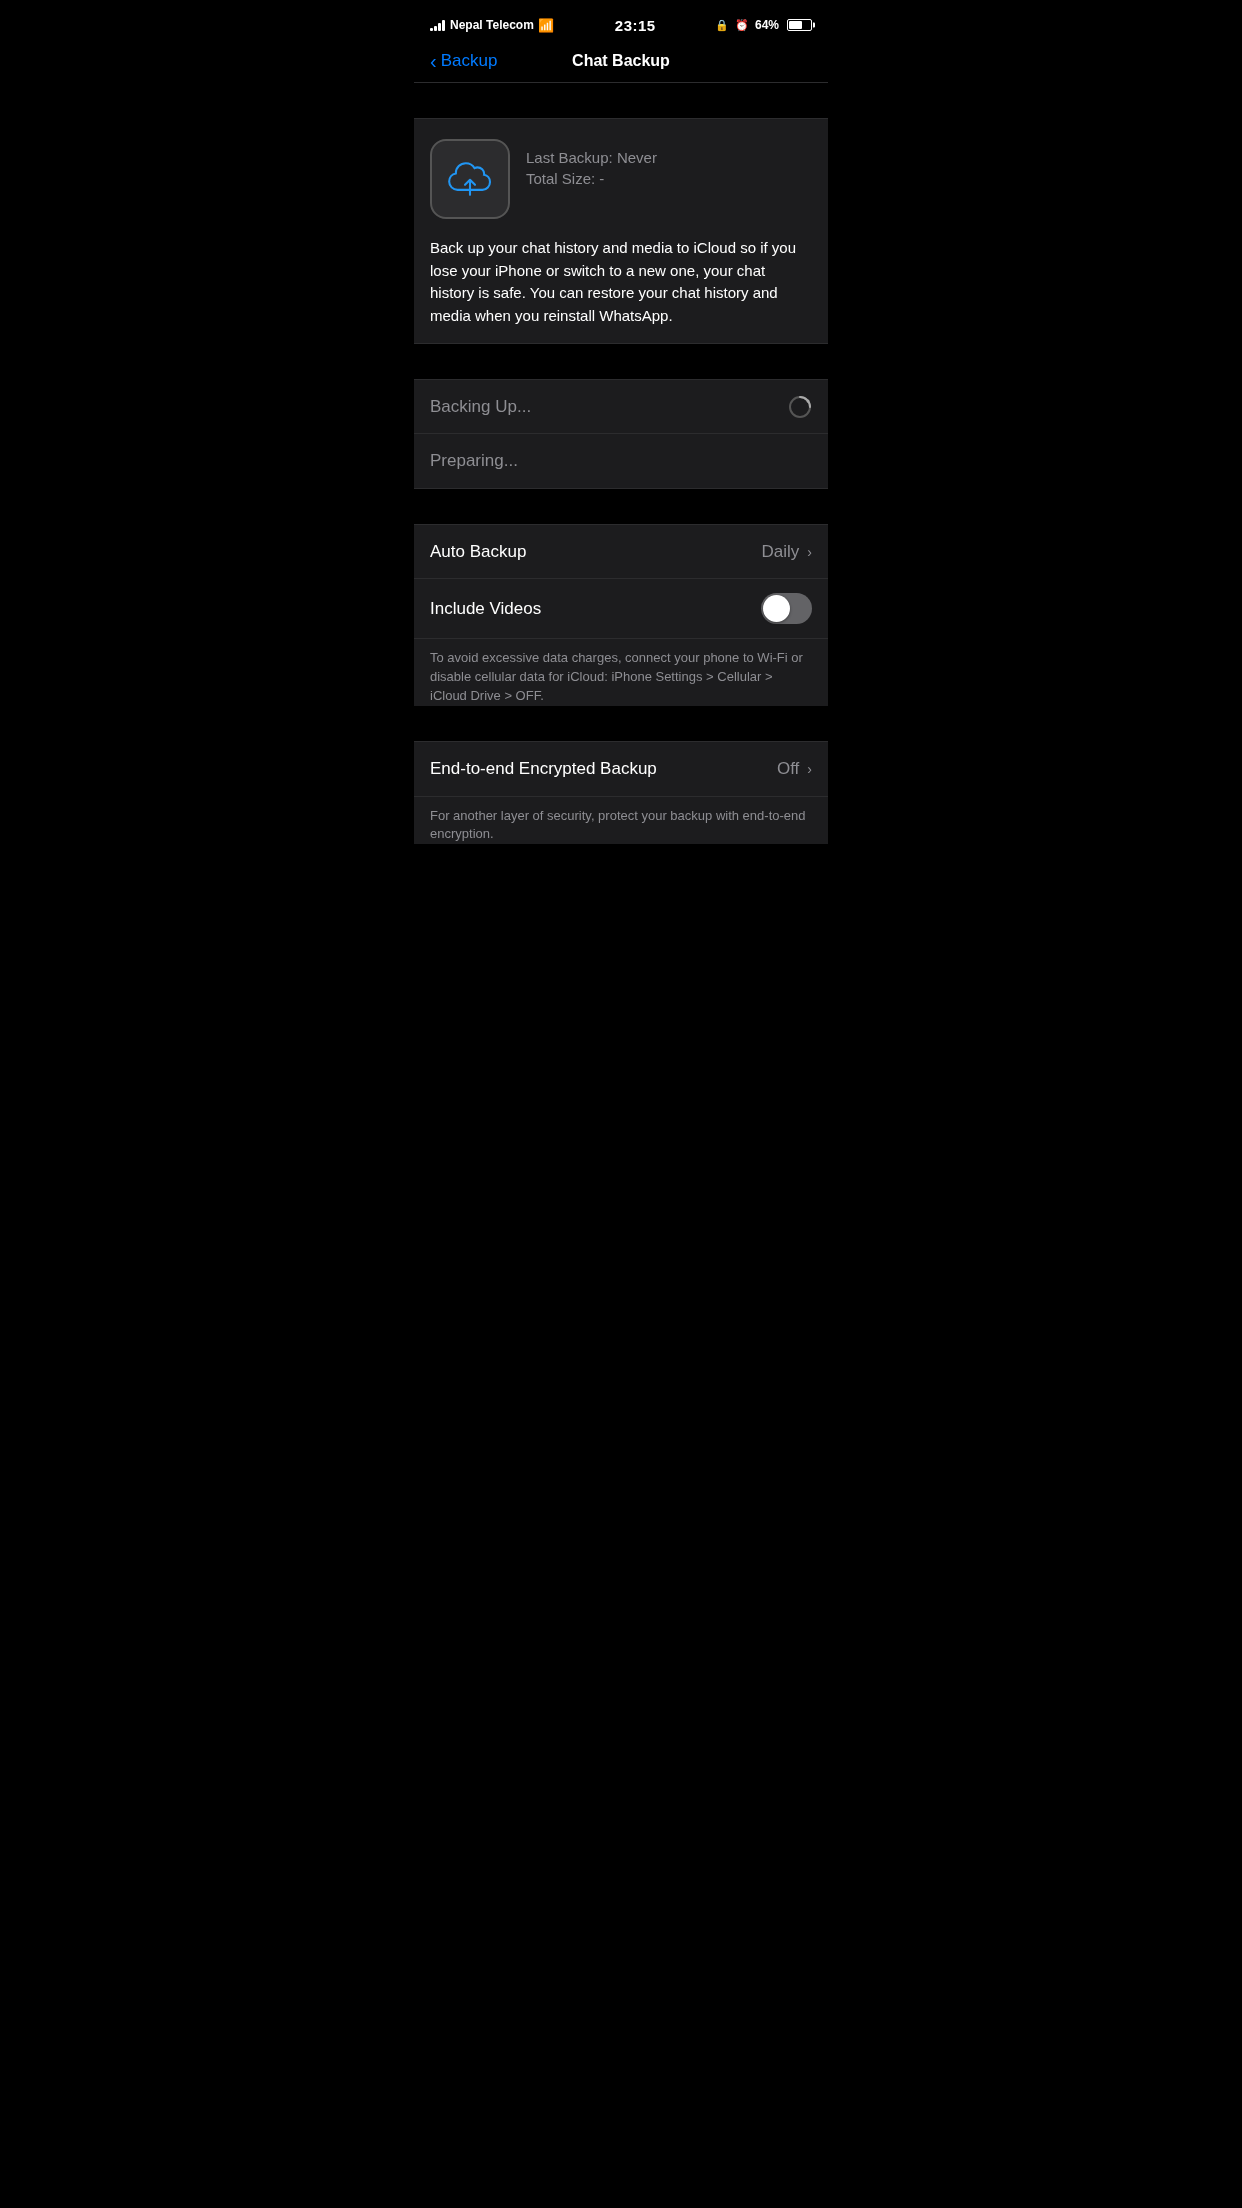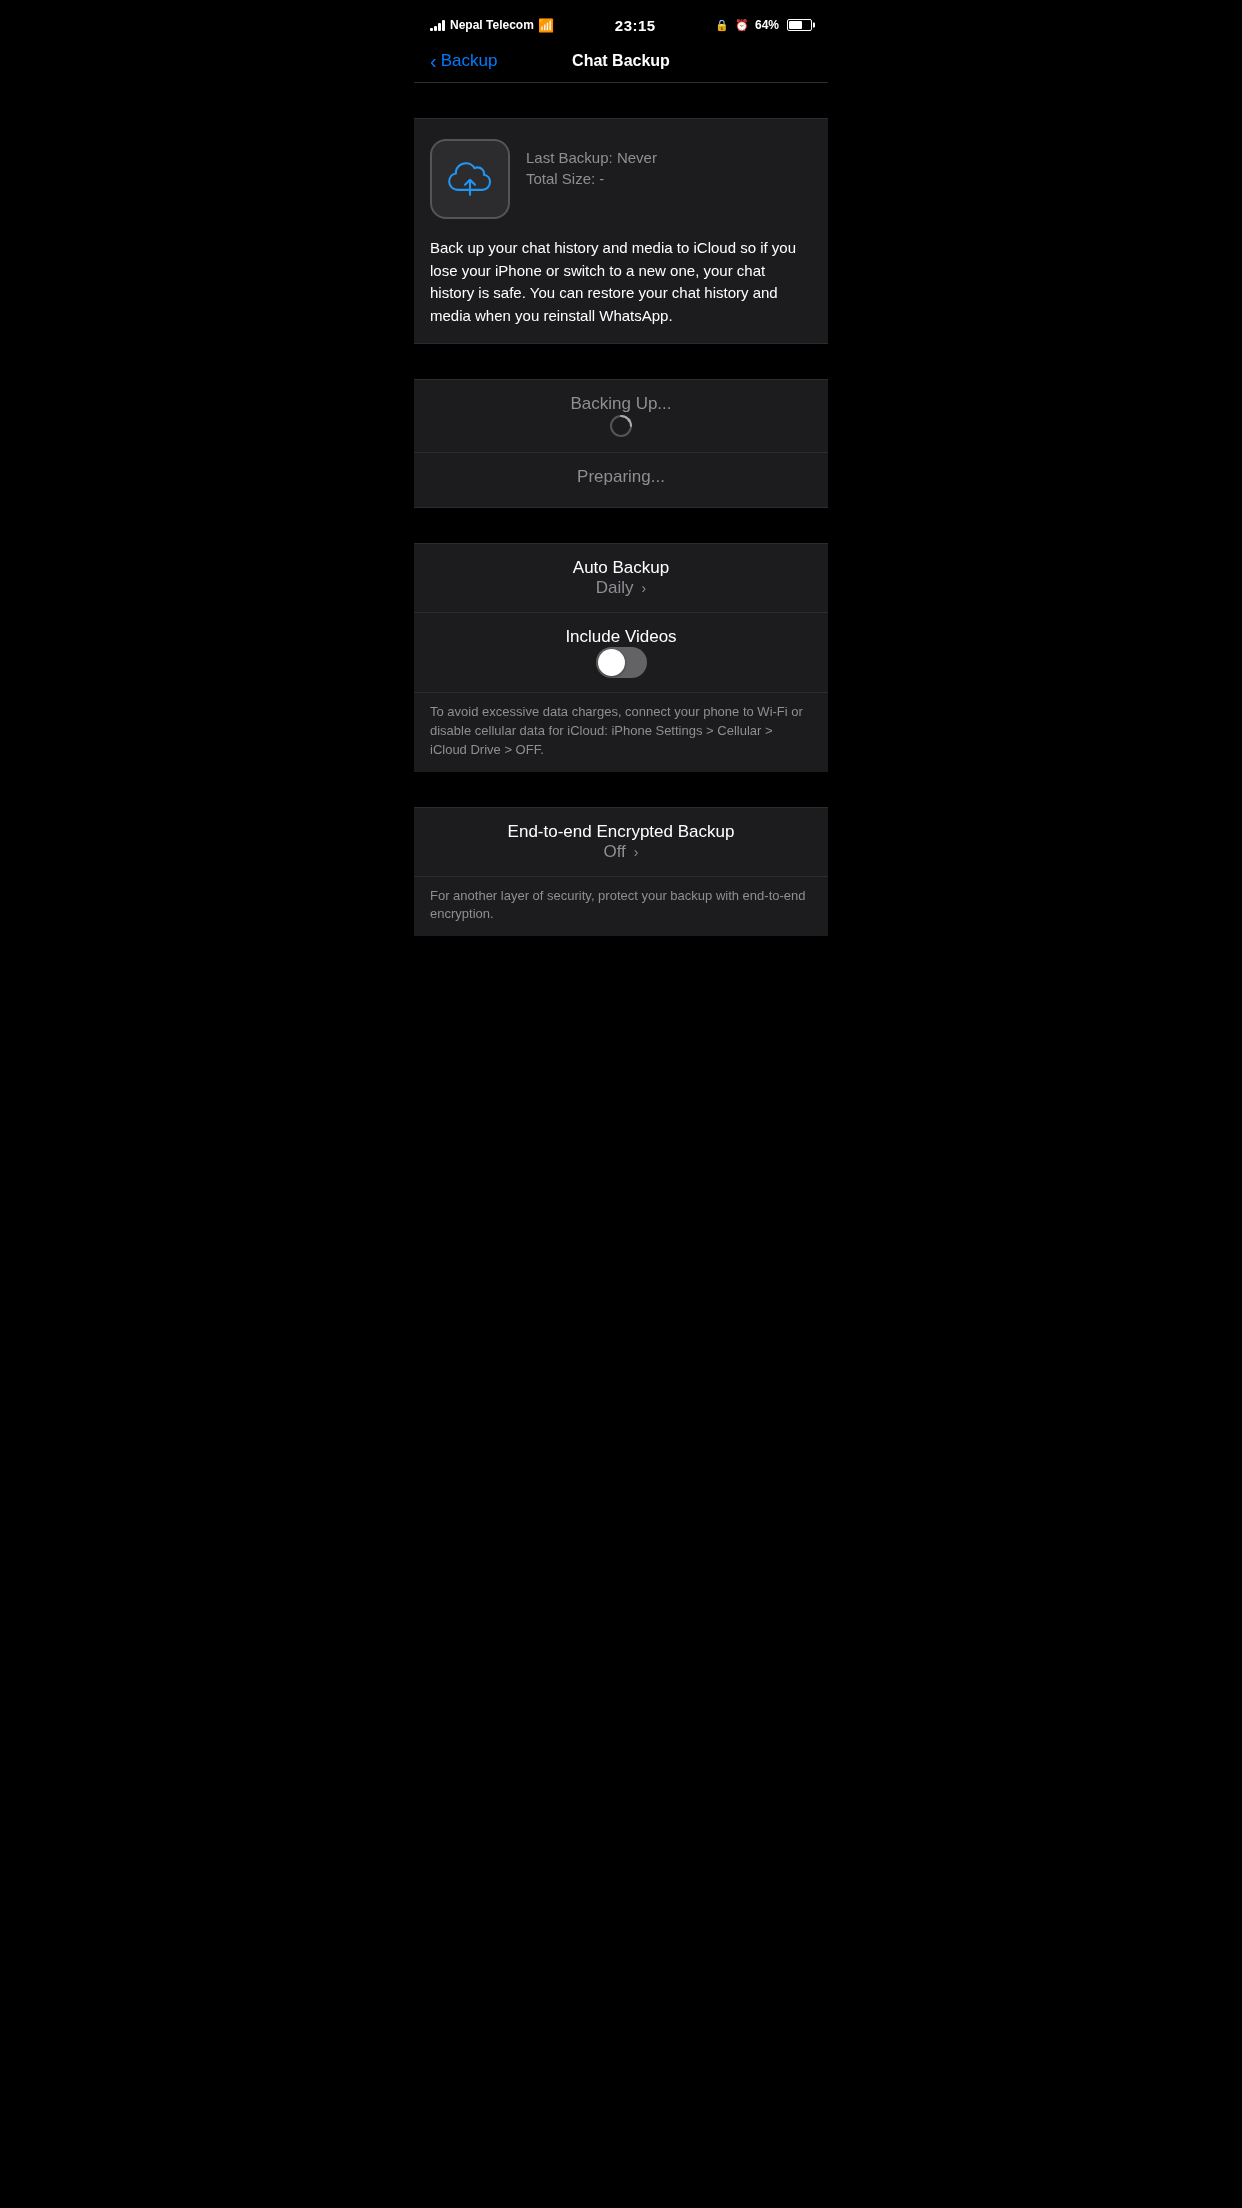--- a/index.html
+++ b/index.html
@@ -200,21 +200,20 @@
       border-bottom: 1px solid #2c2c2e;
     }
 
     .settings-row {
       display: flex;
       align-items: center;
       justify-content: space-between;
       padding: 14px 16px;
       border-bottom: 1px solid #2c2c2e;
       min-height: 54px;
-      flex-direction: column;
     }
 
     .settings-row:last-child {
       border-bottom: none;
     }
 
     .settings-row-label {
       font-size: 17px;
       color: #fff;
     }
@@ -260,21 +259,21 @@
       width: 27px;
       height: 27px;
       background: #fff;
       border-radius: 50%;
       box-shadow: 0 1px 3px rgba(0,0,0,0.4);
       transition: left 0.3s;
     }
 
     
     .notice-text {
-      padding: 10px 16px 12px;
+      padding: 10px 16px 0;
       font-size: 13px;
       color: #8e8e93;
       line-height: 1.45;
       background: #1c1c1e;
     }
 
     
     .chevron-right {
       color: #8e8e93;
       font-size: 14px;

